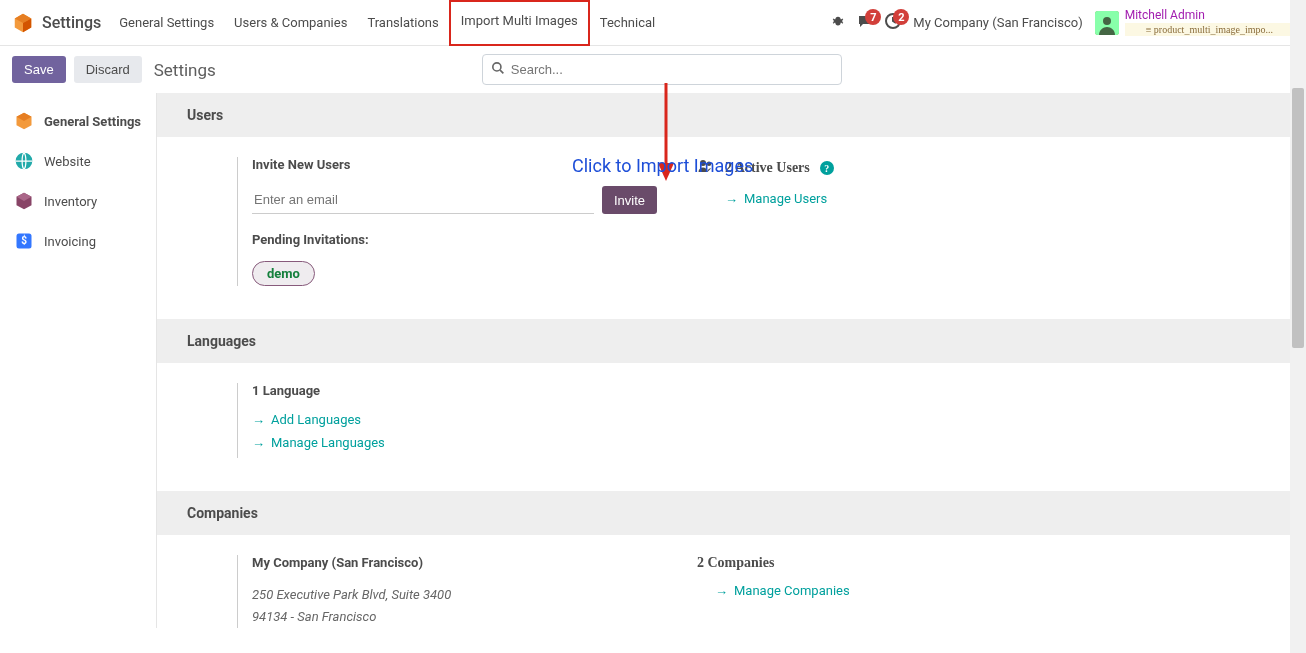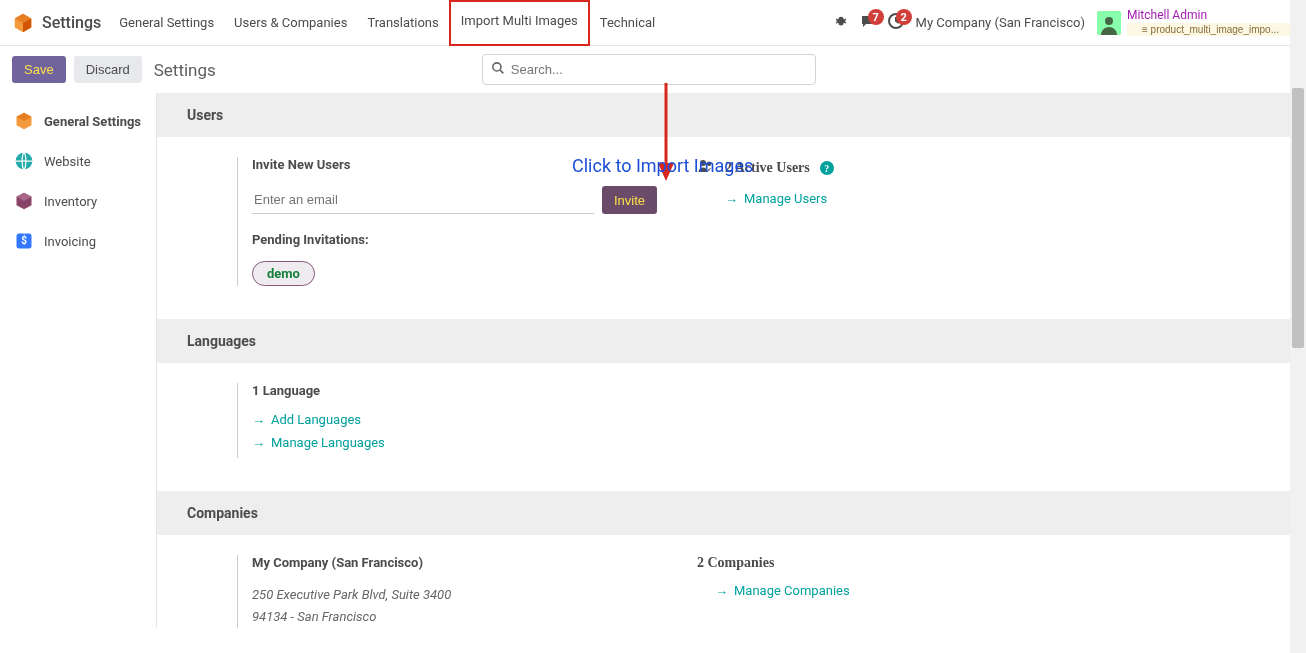--- a/index.html
+++ b/index.html
@@ -14,29 +14,29 @@
 .nav-menu-item.highlighted { border: 2px solid #d9261c; line-height: 38px; }
 .spacer { flex: 1; }
 .systray { display: flex; align-items: center; gap: 12px; }
 .systray-icon { position: relative; cursor: pointer; font-size: 14px; color: #4c4c4c; }
 .badge-red { position: absolute; top: -4px; right: -8px; background: #d23f3a; color: #fff; border-radius: 9px; min-width: 16px; height: 16px; font-size: 11px; font-weight: 700; display: flex; align-items: center; justify-content: center; padding: 0 4px; }
 .company-switch { font-size: 13px; color: #4c4c4c; cursor: pointer; white-space: nowrap; }
 .user-block { display: flex; align-items: center; gap: 6px; cursor: pointer; }
 .avatar { width: 24px; height: 24px; background: #7b5; border-radius: 3px; display: flex; align-items: center; justify-content: center; font-size: 14px; }
 .user-text { display: flex; flex-direction: column; line-height: 1.1; }
 .user-name { font-size: 12px; color: #a21caf; }
-.db-badge { font-size: 10px; background: #fcf8e3; color: #8a6d3b; padding: 1px 15px; font-family: Liberation Sans, sans-serif; max-width: 180px; overflow: hidden; text-overflow: ellipsis; white-space: nowrap; }
+.db-badge { font-size: 10px; background: #fcf8e3; color: #8a6d3b; padding: 1px 21px; font-family: Liberation Serif, serif; max-width: 180px; overflow: hidden; text-overflow: ellipsis; white-space: nowrap; }
 .control-bar { display: flex; align-items: center; padding: 8px 12px; gap: 8px; }
 .btn { border: none; border-radius: 3px; padding: 6px 12px; font-size: 13px; cursor: pointer; font-weight: 500; }
-.btn-primary { background: #71639e; color: #fde047; }
+.btn-primary { background: #71639e; color: #ffffff; }
 .btn-primary.dark { background: #6a4b6a; }
 .btn-secondary { background: #e7e9ed; color: #4c4c4c; }
 .control-title { font-size: 17px; color: #5e5e5e; margin-left: 4px; }
 .search-wrap { margin-left: 258px; }
-.search-box { position: relative; width: 334px; }
+.search-box { position: relative; width: 360px; }
 .search-box .mag { position: absolute; left: 10px; top: 50%; transform: translateY(-50%); color: #666; font-size: 13px; }
 .search-input { width: 100%; padding: 7px 10px 7px 28px; border: 1px solid #ced4da; border-radius: 4px; font-size: 13px; color: #666; }
 .layout { display: flex; }
 .left-sidebar { width: 157px; min-width: 157px; border-right: 1px solid #e5e5e5; padding-top: 8px; }
 .sb-item { display: flex; align-items: center; gap: 10px; padding: 10px 14px; cursor: pointer; font-size: 13px; color: #4c4c4c; }
 .sb-item.active { font-weight: 700; }
 .sb-icon { width: 20px; height: 20px; display: flex; align-items: center; justify-content: center; }
 .main { flex: 1; position: relative; }
 .section-header { background: #eee; padding: 14px 30px; font-weight: 700; color: #4c4c4c; font-size: 14px; }
 .section-body { padding: 20px 0px 33px 80px; display: flex; gap: 40px; }

